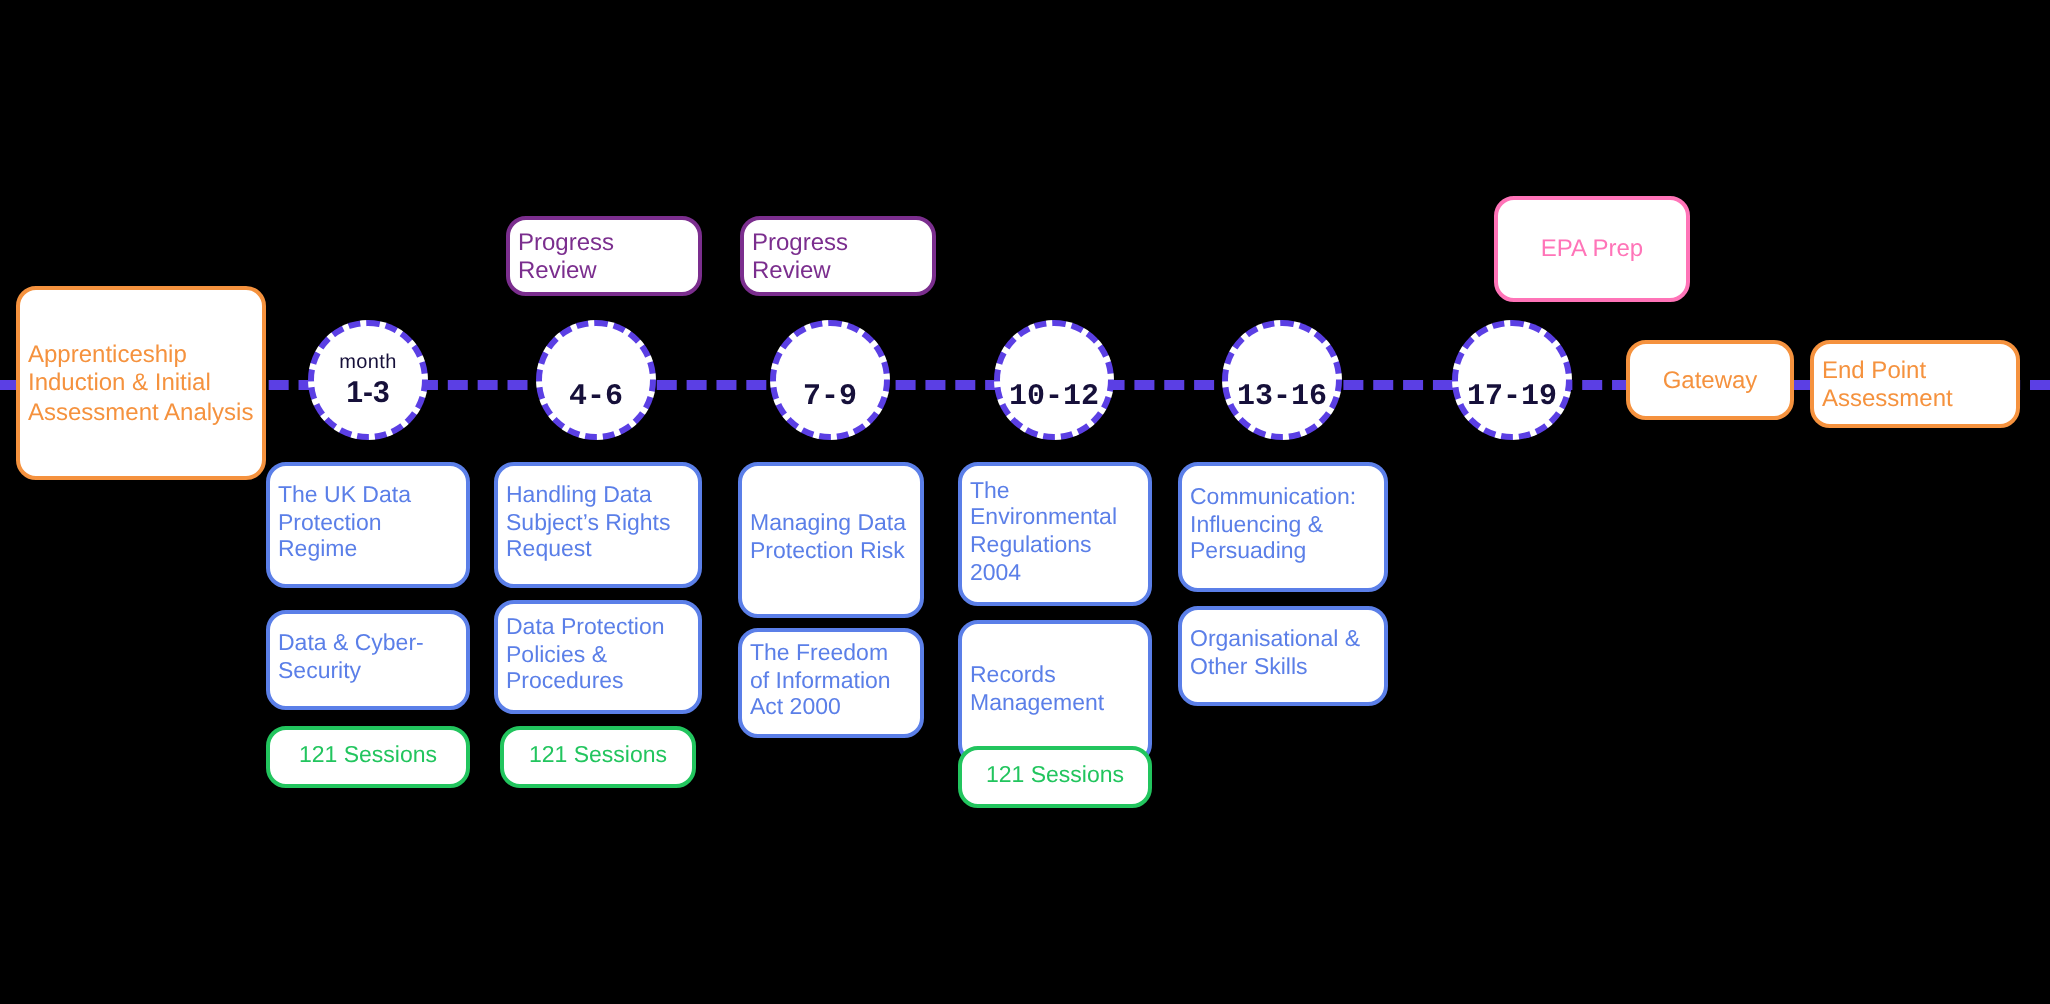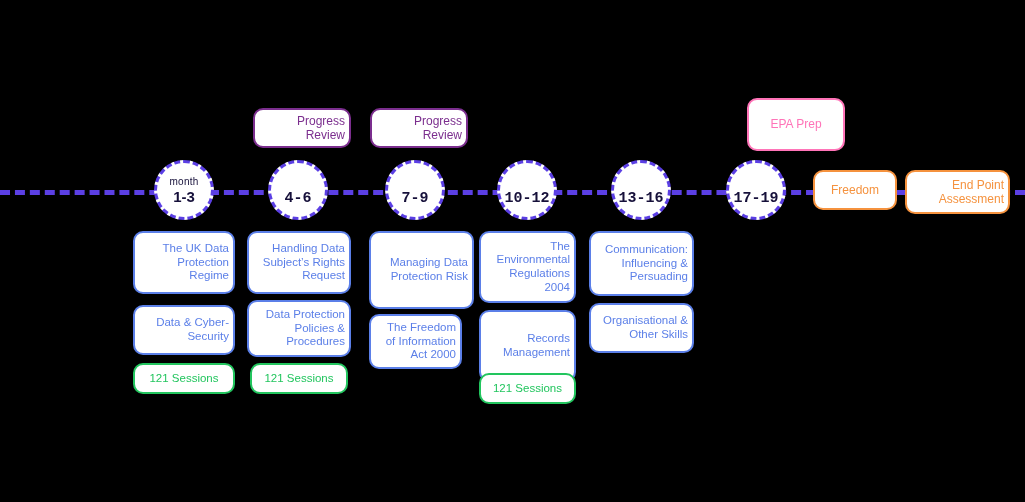--- a/index.html
+++ b/index.html
@@ -65,21 +65,21 @@
 
   
   .box {
     position: absolute;
     box-sizing: border-box;
     background: #FFFFFF;
     border-radius: 10px;
     display: flex;
     align-items: center;
     justify-content: center;
-    text-align: right;
+    text-align: left;
     line-height: 1.18;
     z-index: 2;
     padding: 12px 4px;
   }
 
   
   .box.orange {
     border: 2px solid #F5923E;
     color: #F5923E;
   }
@@ -106,20 +106,21 @@
   .fs12 { font-size: 12px; }
   .fs11 { font-size: 11.5px; }
 </style>
 </head>
 <body>
 
 <div id="canvas">
 
   <div class="timeline-line"></div>
 
+  <div class="box orange fs12" style="left:8px; top:143px; width:125px; height:97px;">Apprenticeship Induction &amp; Initial Assessment Analysis</div>
 
   <div class="box purple fs12" style="left:253px; top:108px; width:98px; height:40px;">Progress Review</div>
 
   <div class="box purple fs12" style="left:370px; top:108px; width:98px; height:40px;">Progress Review</div>
 
   <div class="box pink fs12" style="left:747px; top:98px; width:98px; height:53px;">EPA Prep</div>
 
   <div class="month-node" style="left:154px; top:160px;">
     <span class="month-kicker">month</span>
     <span class="month-range">1-3</span>
@@ -138,37 +139,37 @@
   </div>
 
   <div class="month-node no-kicker" style="left:611px; top:160px;">
     <span class="month-range">13-16</span>
   </div>
 
   <div class="month-node no-kicker" style="left:726px; top:160px;">
     <span class="month-range">17-19</span>
   </div>
 
-  <div class="box orange fs12" style="left:813px; top:170px; width:84px; height:40px;">Freedom</div>
+  <div class="box orange fs12" style="left:813px; top:170px; width:84px; height:40px;">Gateway</div>
 
   <div class="box orange fs12" style="left:905px; top:170px; width:105px; height:44px;">End Point Assessment</div>
 
   <div class="box blue fs11" style="left:133px; top:231px; width:102px; height:63px;">The UK Data Protection Regime</div>
 
   <div class="box blue fs11" style="left:133px; top:305px; width:102px; height:50px;">Data &amp; Cyber-Security</div>
 
   <div class="box green fs11" style="left:133px; top:363px; width:102px; height:31px;">121 Sessions</div>
 
   <div class="box blue fs11" style="left:247px; top:231px; width:104px; height:63px;">Handling Data Subject’s Rights Request</div>
 
   <div class="box blue fs11" style="left:247px; top:300px; width:104px; height:57px;">Data Protection Policies &amp; Procedures</div>
 
   <div class="box green fs11" style="left:250px; top:363px; width:98px; height:31px;">121 Sessions</div>
 
-  <div class="box blue fs11" style="left:369px; top:231px; width:105px; height:78px;">Managing Data Protection Risk</div>
+  <div class="box blue fs11" style="left:369px; top:231px; width:93px; height:78px;">Managing Data Protection Risk</div>
 
   <div class="box blue fs11" style="left:369px; top:314px; width:93px; height:55px;">The Freedom of Information Act 2000</div>
 
   <div class="box blue fs11" style="left:479px; top:231px; width:97px; height:72px;">The Environmental Regulations 2004</div>
 
   <div class="box blue fs11" style="left:479px; top:310px; width:97px; height:72px;">Records Management</div>
 
   <div class="box green fs11" style="left:479px; top:373px; width:97px; height:31px;">121 Sessions</div>
 
   <div class="box blue fs11" style="left:589px; top:231px; width:105px; height:65px;">Communication: Influencing &amp; Persuading</div>

